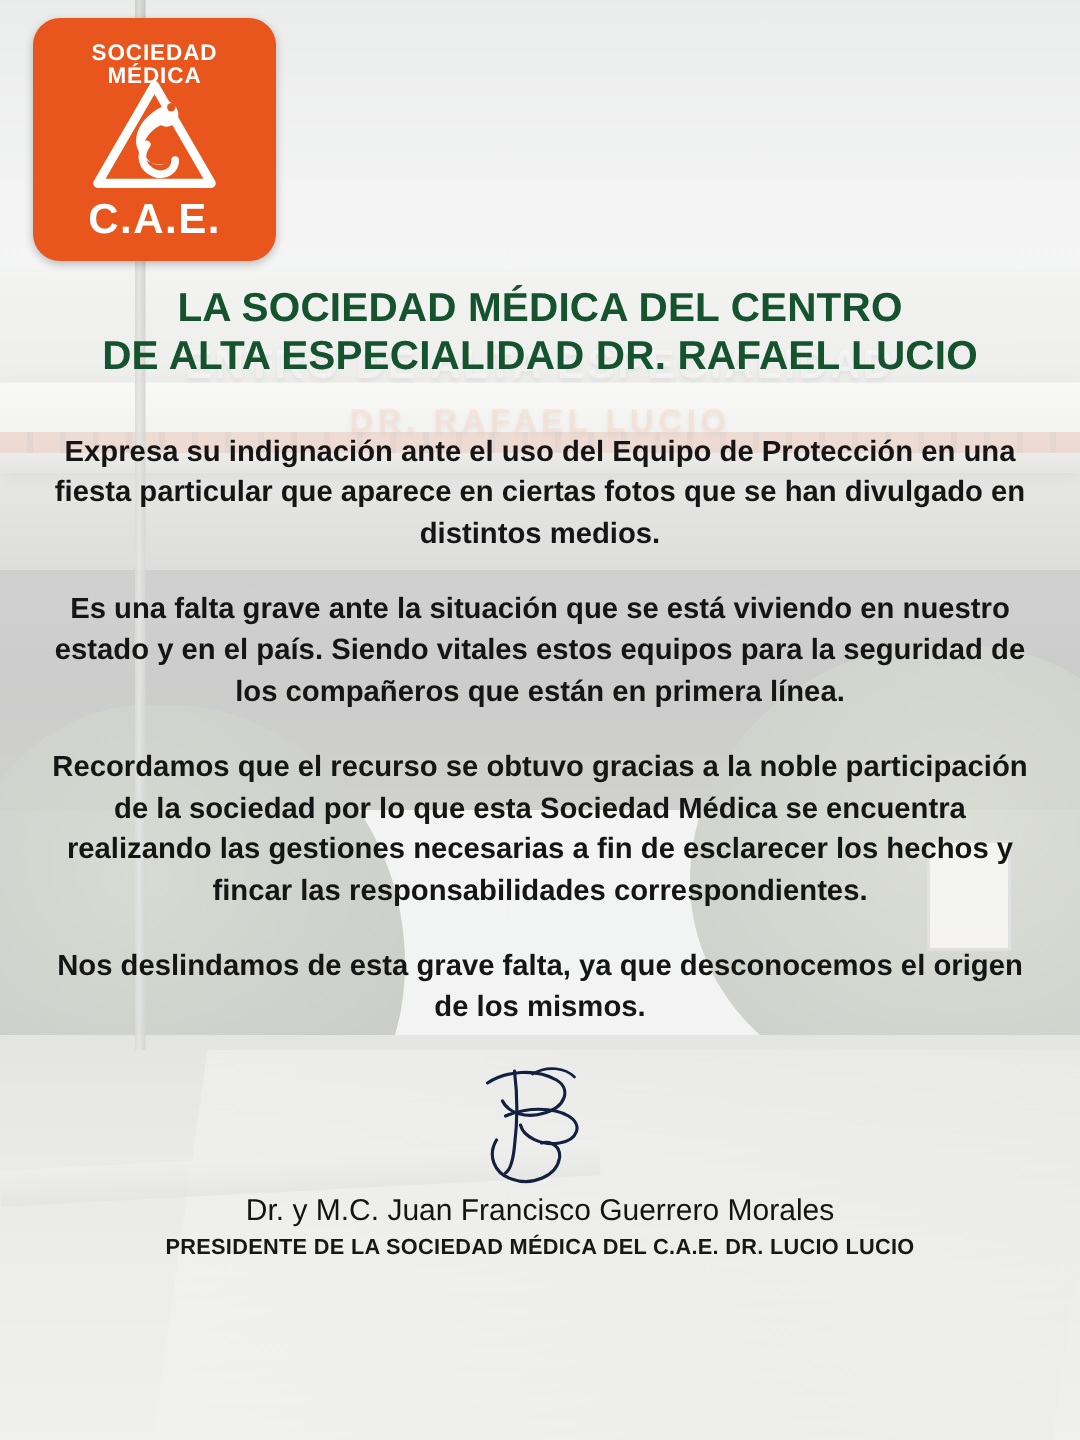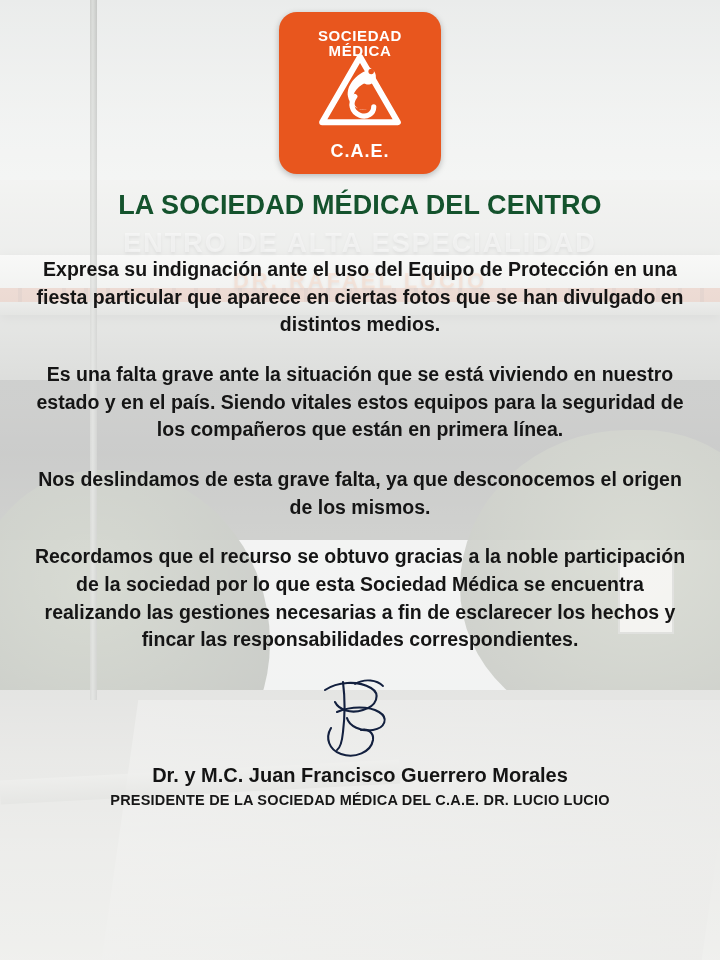--- a/index.html
+++ b/index.html
@@ -136,21 +136,21 @@
     height: 960px;
     box-sizing: border-box;
     padding: 0 22px;
     text-align: center;
     color: #1b1b1b;
   }
 
   .logo-wrap {
     padding-top: 12px;
     display: flex;
-    justify-content: center;
+    justify-content: flex-start;
   }
   .logo {
     position: relative;
     width: 162px;
     height: 162px;
     border-radius: 18px;
     background: #e8561e;
     box-shadow: 0 2px 6px rgba(0,0,0,0.25);
     color: #ffffff;
   }
@@ -159,21 +159,21 @@
     top: 16px; left: 0; width: 100%;
     font-size: 15px;
     font-weight: bold;
     line-height: 15px;
     letter-spacing: .6px;
   }
   .logo-top span { display: block; }
   .logo-bottom {
     position: absolute;
     bottom: 12px; left: 0; width: 100%;
-    font-size: 18px;
+    font-size: 28px;
     font-weight: bold;
     letter-spacing: 1px;
   }
   .logo-mark {
     position: absolute;
     left: 50%; top: 50%;
     transform: translate(-50%, -52%);
     width: 86px; height: 86px;
   }
 
@@ -199,21 +199,21 @@
     margin-top: 22px;
     height: 86px;
     display: flex;
     justify-content: center;
     align-items: flex-start;
   }
 
   .signer {
     margin-top: 2px;
     font-size: 20px;
-    font-weight: bold;
+    font-weight: normal;
     color: #141414;
   }
   .signer-role {
     margin-top: 5px;
     font-size: 14.5px;
     font-weight: bold;
     letter-spacing: .2px;
     color: #171717;
   }
 </style>
@@ -255,26 +255,27 @@
           <path d="M60 22 C66 24 70 30 68 36 C66 42 58 44 54 40" fill="#ffffff"></path>
           <circle cx="63" cy="27" r="3.2" fill="#e8561e"></circle>
           <path d="M44 56 C38 64 40 74 50 78 C58 81 66 76 66 68" fill="none" stroke="#ffffff" stroke-width="6" stroke-linecap="round"></path>
         </svg>
         <div class="logo-bottom">C.A.E.</div>
       </div>
     </div>
 
     <h1 class="title">
       <span>LA SOCIEDAD MÉDICA DEL CENTRO</span><br>
+      <span>DE ALTA ESPECIALIDAD DR. RAFAEL LUCIO</span>
     </h1>
 
     <p class="body-block p1">Expresa su indignación ante el uso del Equipo de Protección en una fiesta particular que aparece en ciertas fotos que se han divulgado en distintos medios.</p>
     <p class="body-block">Es una falta grave ante la situación que se está viviendo en nuestro estado y en el país. Siendo vitales estos equipos para la seguridad de los compañeros que están en primera línea.</p>
+    <p class="body-block">Recordamos que el recurso se obtuvo gracias a la noble participación de la sociedad por lo que esta Sociedad Médica se encuentra realizando las gestiones necesarias a fin de esclarecer los hechos y fincar las responsabilidades correspondientes.</p>
     <p class="body-block">Nos deslindamos de esta grave falta, ya que desconocemos el origen de los mismos.</p>
-    <p class="body-block">Recordamos que el recurso se obtuvo gracias a la noble participación de la sociedad por lo que esta Sociedad Médica se encuentra realizando las gestiones necesarias a fin de esclarecer los hechos y fincar las responsabilidades correspondientes.</p>
 
     <div class="signature">
       <svg width="150" height="86" viewBox="0 0 150 86" aria-hidden="true">
         <path d="M58 6 C60 22 60 40 58 56 C57 66 55 72 52 74" fill="none" stroke="#13203f" stroke-width="2.1" stroke-linecap="round"></path>
         <path d="M40 14 C52 6 72 4 86 12 C96 18 92 30 78 34 C66 38 54 34 50 26" fill="none" stroke="#13203f" stroke-width="2.1" stroke-linecap="round"></path>
         <path d="M52 36 C66 30 84 30 94 36 C104 42 100 52 88 54 C76 56 64 50 62 42" fill="none" stroke="#13203f" stroke-width="2.1" stroke-linecap="round"></path>
         <path d="M46 52 C40 62 44 74 56 78 C70 83 86 76 88 64 C89 57 83 52 76 54" fill="none" stroke="#13203f" stroke-width="2.1" stroke-linecap="round"></path>
         <path d="M70 8 C80 2 92 4 98 10" fill="none" stroke="#13203f" stroke-width="1.8" stroke-linecap="round"></path>
       </svg>
     </div>

